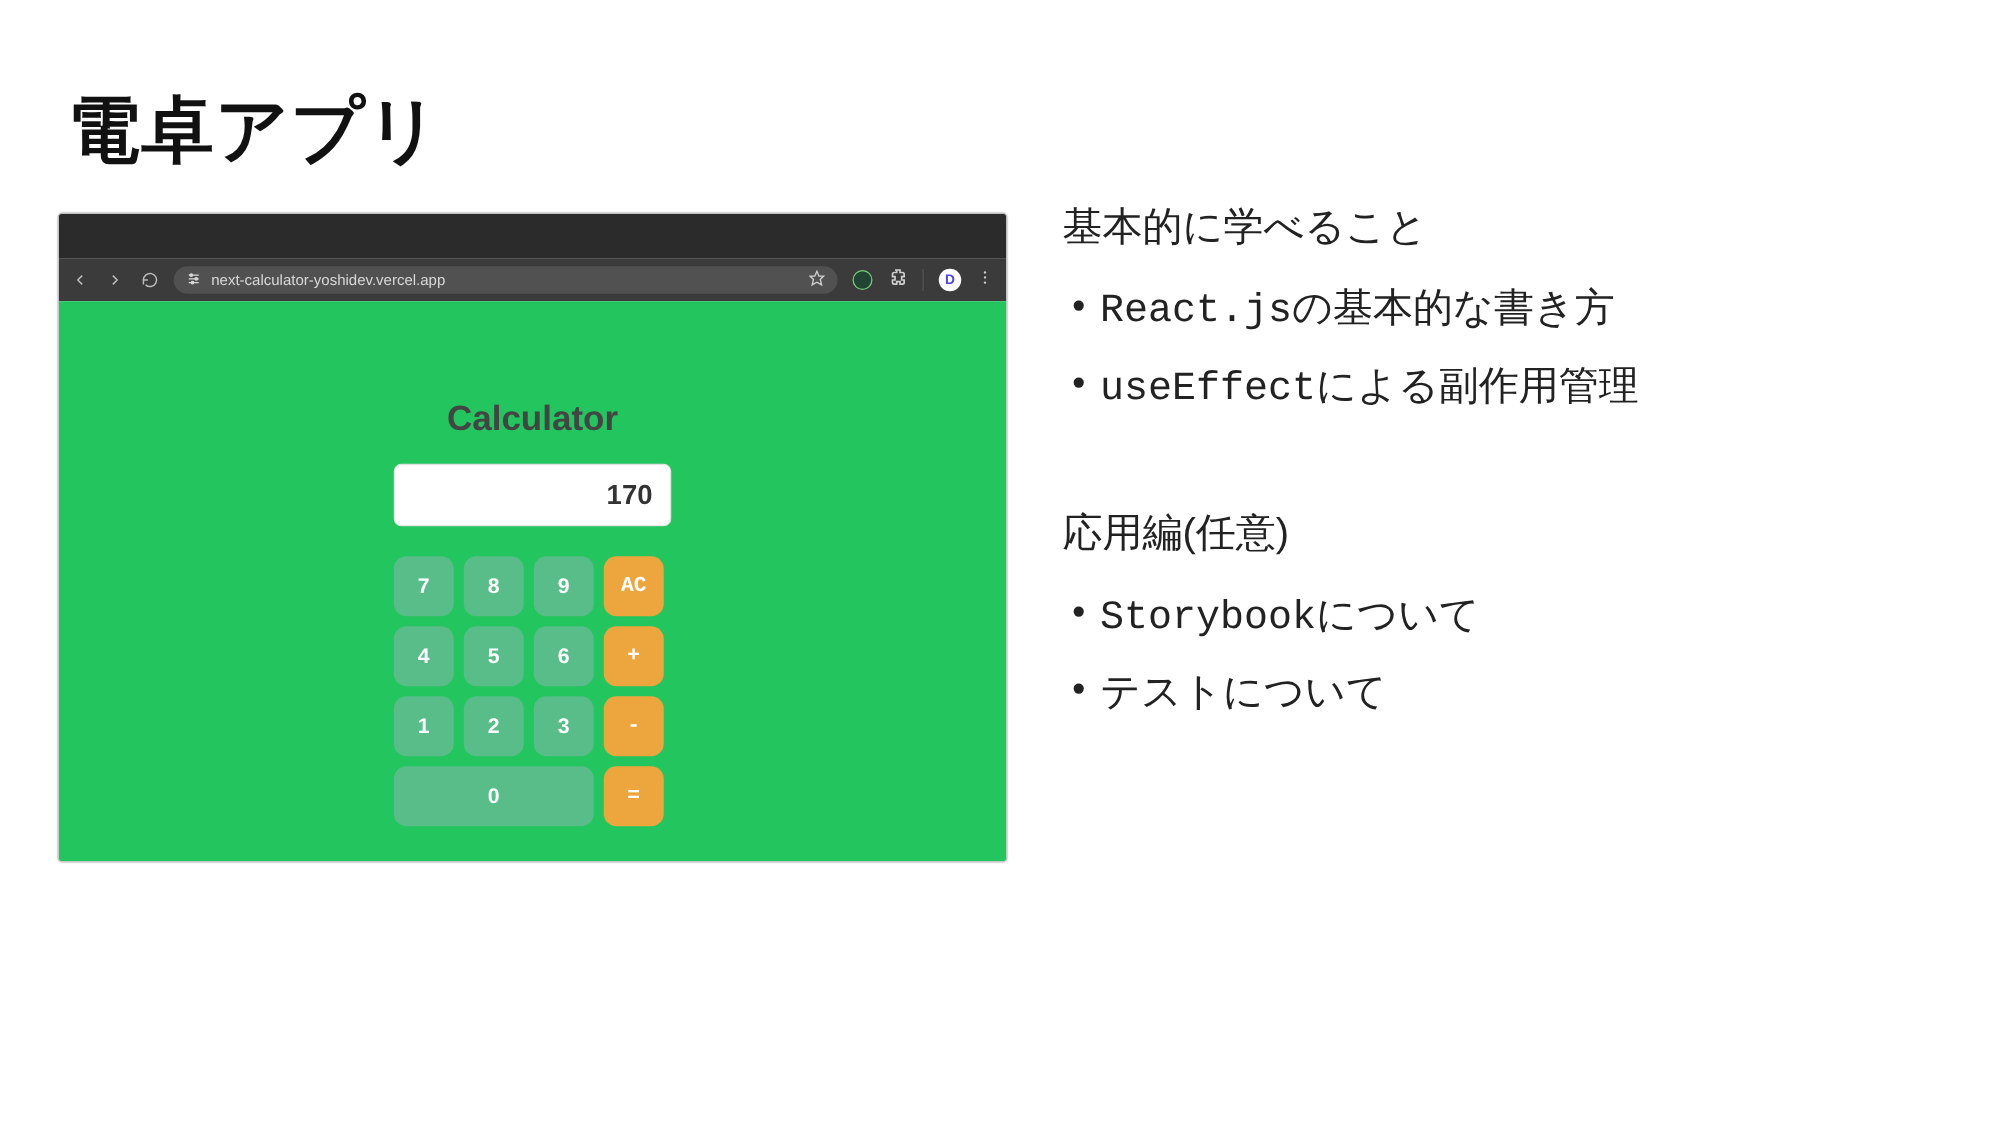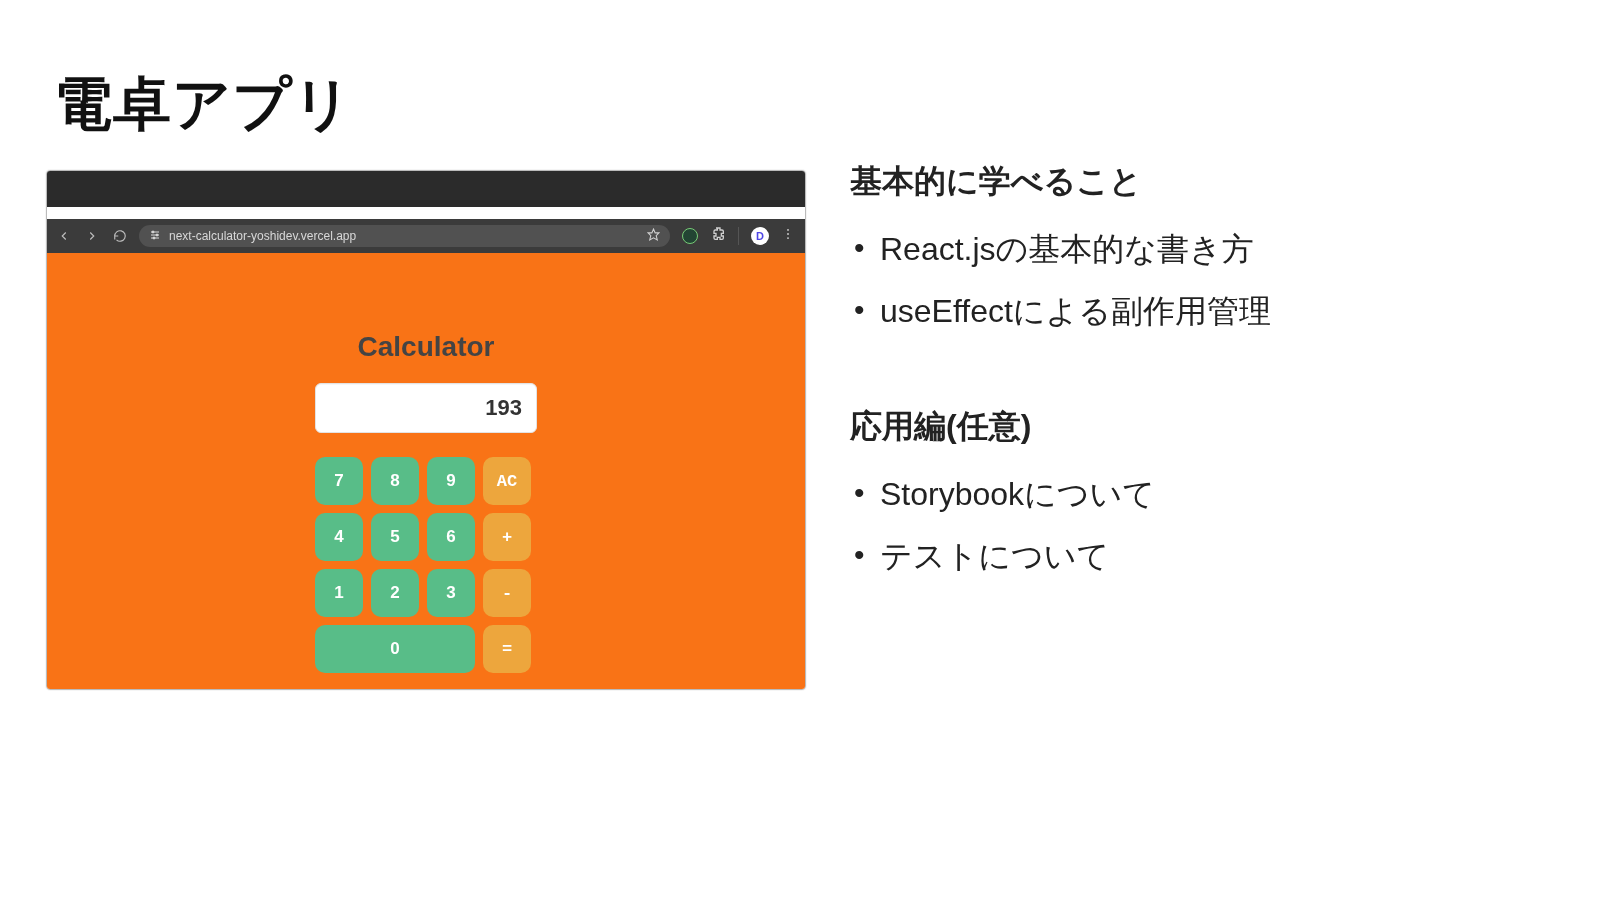--- a/index.html
+++ b/index.html
@@ -2,45 +2,45 @@
 <html><head>
 <meta charset="utf-8">
 <style>
   * { box-sizing: border-box; margin: 0; padding: 0; }
   html, body { width: 1600px; height: 900px; background: #fff; font-family: -apple-system, "Hiragino Kaku Gothic ProN", "Hiragino Sans", Meiryo, sans-serif; color: #111; }
   .slide { position: relative; width: 1600px; height: 900px; }
   .title { position: absolute; top: 66px; left: 54px; font-size: 58px; font-weight: 700; letter-spacing: 1px; }
 
   
   .right { position: absolute; left: 850px; top: 160px; width: 720px; }
-  .section-head { font-size: 32px; font-weight: 700; color: #222; margin-top: 0; margin-bottom: 22px; }
+  .section-head { font-size: 32px; font-weight: 400; color: #222; margin-top: 0; margin-bottom: 22px; }
   .section-head.second { margin-top: 70px; }
   .bullets { list-style: none; }
-  .bullets li { font-size: 32px; font-weight: 400; color: #222; line-height: 1.45; margin-bottom: 16px; position: relative; padding-left: 30px; }
+  .bullets li { font-size: 32px; font-weight: 400; color: #222; line-height: 1.45; margin-bottom: 16px; position: relative; padding-left: 30px; font-family: Liberation Mono, monospace; }
   .bullets li::before { content: "•"; position: absolute; left: 4px; top: 0; font-size: 30px; color: #222; }
 
   
   .frame { position: absolute; left: 46px; top: 170px; width: 760px; height: 520px; border: 1px solid #bbb; border-radius: 4px; overflow: hidden; box-shadow: 0 0 0 1px rgba(0,0,0,.04); background: #fff; }
 
   .tabbar { height: 36px; background: #2b2b2b; position: relative; }
-  .chrome-bar { height: 34px; background: #3b3b3b; display: flex; align-items: center; padding: 12px 10px; gap: 12px; color: #cfcfcf; margin-top: 12px; }
+  .chrome-bar { height: 34px; background: #3b3b3b; display: flex; align-items: center; padding: 12px 10px; gap: 12px; color: #cfcfcf; }
   .nav-icons { display: flex; align-items: center; gap: 14px; }
   .nav-icons svg { width: 14px; height: 14px; display:block; }
   .nav-icons .icon { color: #bdbdbd; }
   .addr { flex: 1; height: 22px; background: #515151; border-radius: 11px; display: flex; align-items: center; padding: 0 10px; gap: 8px; color: #d8d8d8; font-size: 12px; }
   .addr .tune { width: 12px; height: 12px; }
   .addr .star { margin-left: auto; color: #cfcfcf; }
   .right-icons { display: flex; align-items: center; gap: 12px; }
   .right-icons .pill { width: 16px; height: 16px; border-radius: 50%; border: 1px solid #7c7; background: #243; }
   .right-icons .ext { width: 16px; height: 16px; }
   .right-icons .sep { width: 1px; height: 18px; background: #555; }
   .right-icons .avatar { width: 18px; height: 18px; border-radius: 50%; background: #fff; display:flex; align-items:center; justify-content:center; font-size: 11px; font-weight:700; color:#4f46e5; }
   .right-icons .kebab { width: 14px; height: 14px; }
 
-  .viewport { position: relative; height: calc(100% - 70px); background: #f97316; }
+  .viewport { position: relative; height: calc(100% - 70px); background: #22c55e; }
   .calc-title { position: absolute; top: 78px; left: 0; width: 100%; text-align: center; font-size: 28px; font-weight: 800; color: #444; }
   .calc-display { position: absolute; top: 130px; left: 50%; transform: translateX(-50%); width: 222px; height: 50px; border: 1px solid #e3e3e3; border-radius: 6px; background: #fff; box-shadow: 0 1px 0 rgba(0,0,0,.03) inset; display: flex; align-items: center; justify-content: flex-end; padding: 0 14px; font-size: 22px; font-weight: 600; color: #333; }
   .keys { position: absolute; top: 204px; left: 50%; transform: translateX(-50%); width: 222px; display: grid; grid-template-columns: repeat(4, 48px); grid-auto-rows: 48px; gap: 8px; }
   .key { border: none; border-radius: 10px; font-size: 17px; font-weight: 600; display: flex; align-items: center; justify-content: center; cursor: pointer; color: #fff; }
   .key.num { background: #58bd88; }
   .key.op  { background: #eda63d; font-family: Liberation Mono, monospace; }
   .key.span3 { grid-column: span 3; }
 </style>
 </head>
 <body>
@@ -115,21 +115,21 @@
               <circle cx="12" cy="5" r="1.6"></circle>
               <circle cx="12" cy="12" r="1.6"></circle>
               <circle cx="12" cy="19" r="1.6"></circle>
             </svg>
         </span>
       </div>
     </div>
 
     <div class="viewport">
       <div class="calc-title">Calculator</div>
-      <div class="calc-display">193</div>
+      <div class="calc-display">170</div>
       <div class="keys">
         <button class="key num">7</button>
         <button class="key num">8</button>
         <button class="key num">9</button>
         <button class="key op">AC</button>
 
         <button class="key num">4</button>
         <button class="key num">5</button>
         <button class="key num">6</button>
         <button class="key op">+</button>

